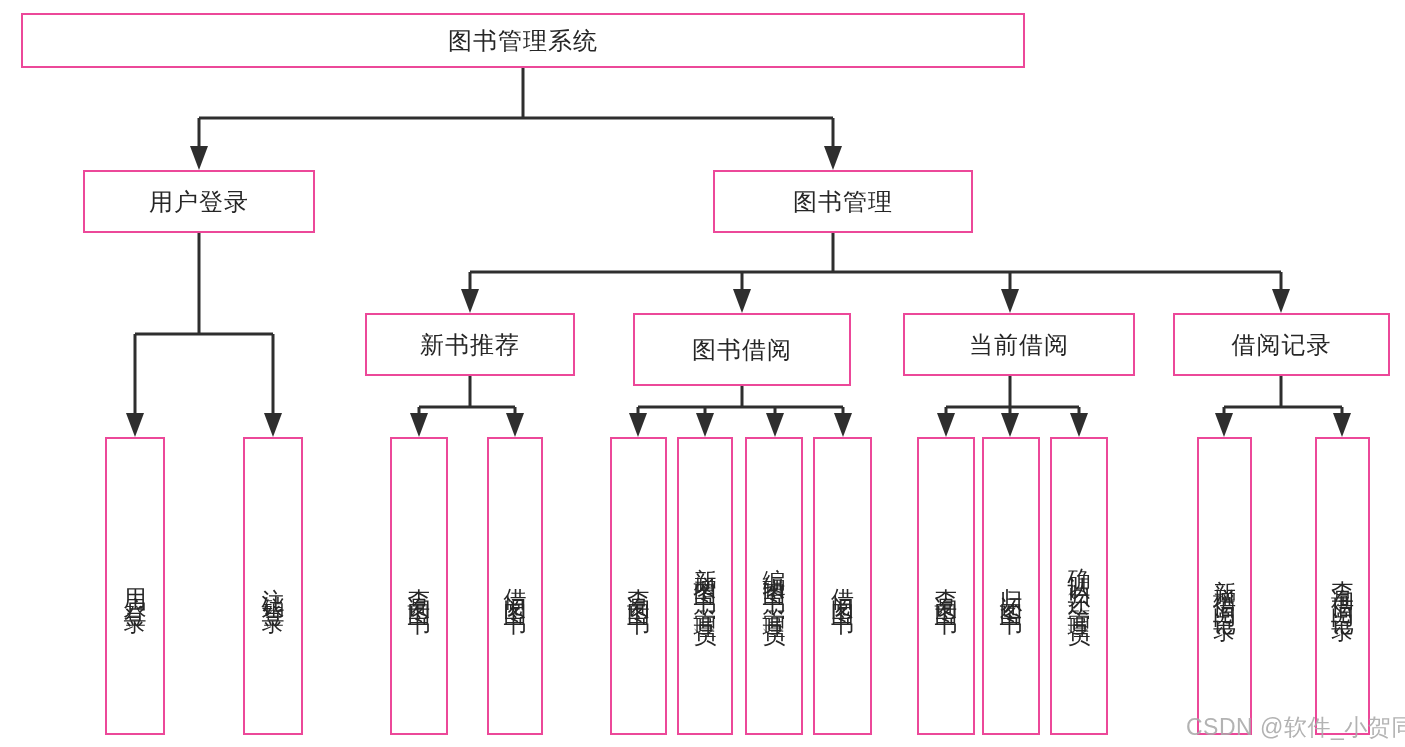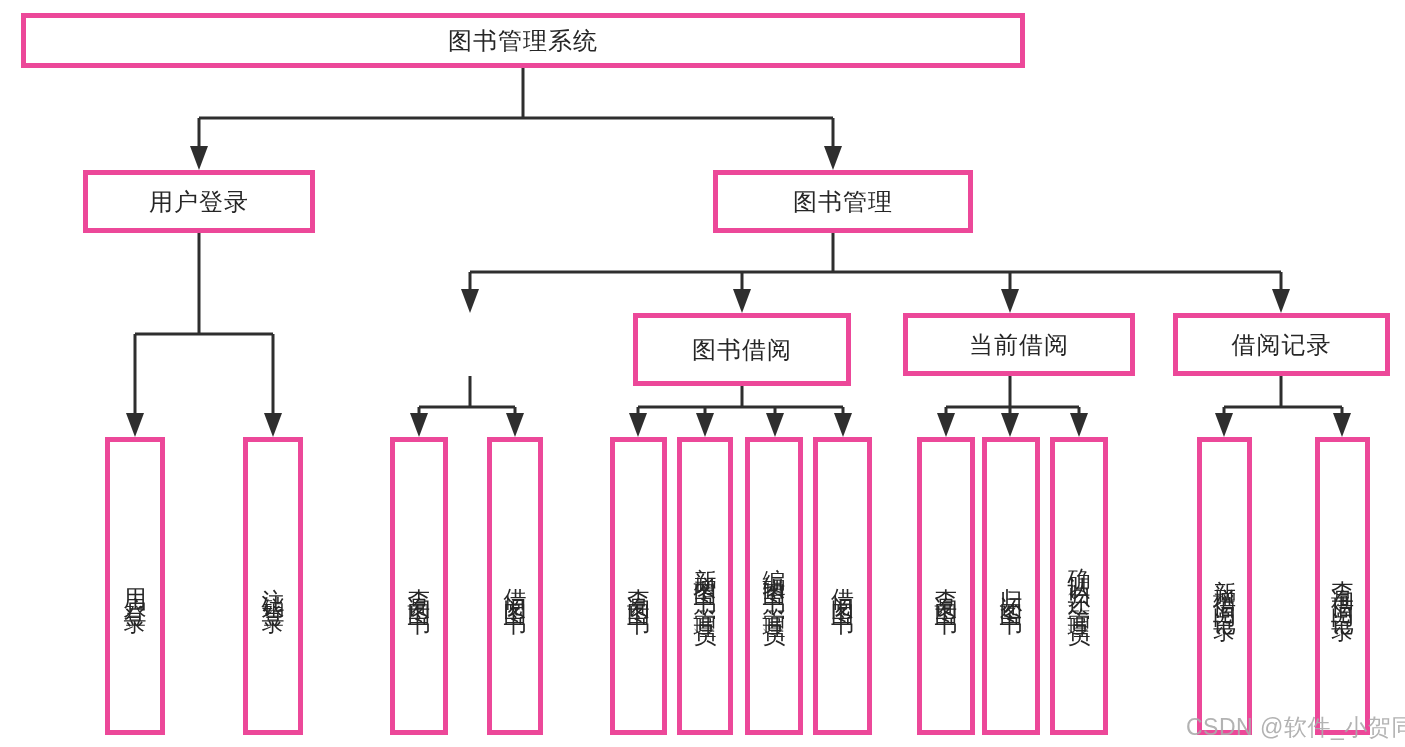--- a/index.html
+++ b/index.html
@@ -21,21 +21,21 @@
     position: absolute;
     left: 0; top: 0;
     width: 1405px;
     height: 747px;
     z-index: 1;
   }
   .node {
     position: absolute;
     box-sizing: border-box;
     background: #ffffff;
-    border: 5px solid #ec4899;
+    border: 2px solid #ec4899;
     display: flex;
     align-items: center;
     justify-content: center;
     color: #262626;
     z-index: 2;
   }
   .node.h {
     font-size: 24px;
     letter-spacing: 1px;
   }
@@ -99,20 +99,21 @@
       <polygon points="1215,413 1233,413 1224,437"></polygon>
       <polygon points="1333,413 1351,413 1342,437"></polygon>
     </g>
   </svg>
 
   <div class="node h" style="left:21px;top:13px;width:1004px;height:55px">图书管理系统</div>
 
   <div class="node h" style="left:83px;top:170px;width:232px;height:63px">用户登录</div>
   <div class="node h" style="left:713px;top:170px;width:260px;height:63px">图书管理</div>
 
+  <div class="node h" style="left:365px;top:313px;width:210px;height:63px">新书推荐</div>
   <div class="node h" style="left:633px;top:313px;width:218px;height:73px">图书借阅</div>
   <div class="node h" style="left:903px;top:313px;width:232px;height:63px">当前借阅</div>
   <div class="node h" style="left:1173px;top:313px;width:217px;height:63px">借阅记录</div>
 
   <div class="node leaf" style="left:105px;top:437px;width:60px;height:298px">
     <span class="vtext">用户登录</span>
   </div>
   <div class="node leaf" style="left:243px;top:437px;width:60px;height:298px">
     <span class="vtext">注销登录</span>
   </div>

